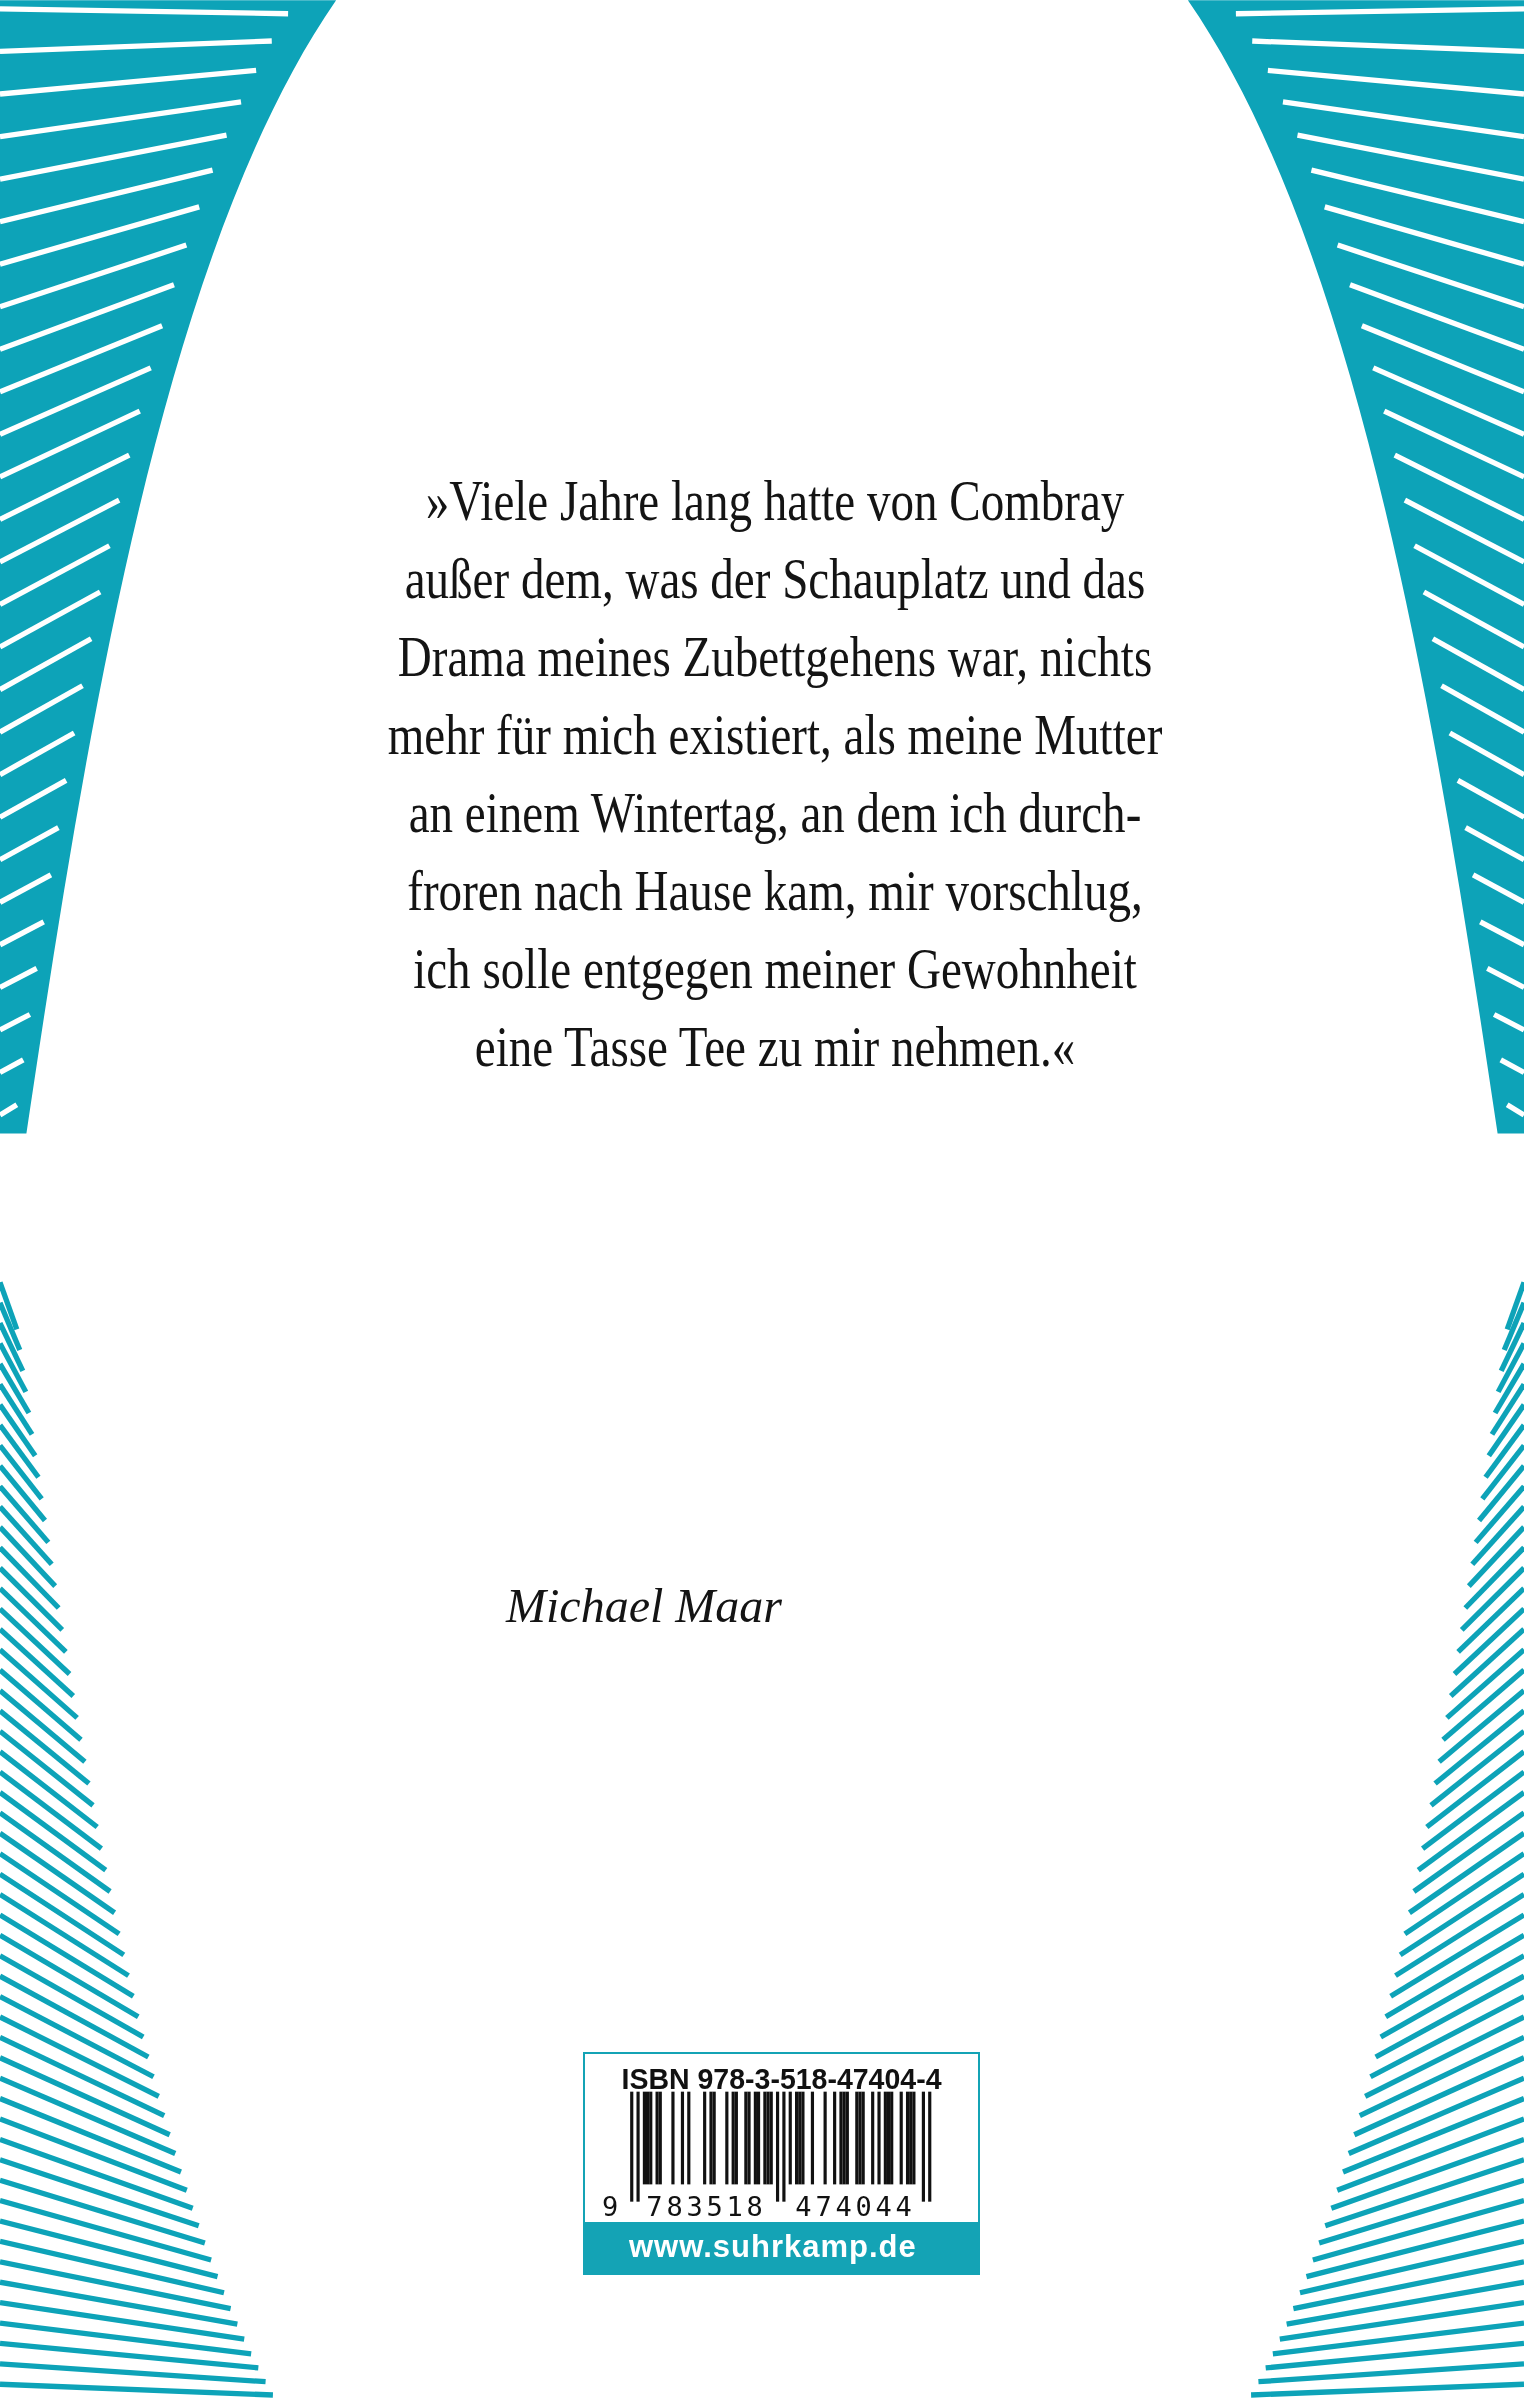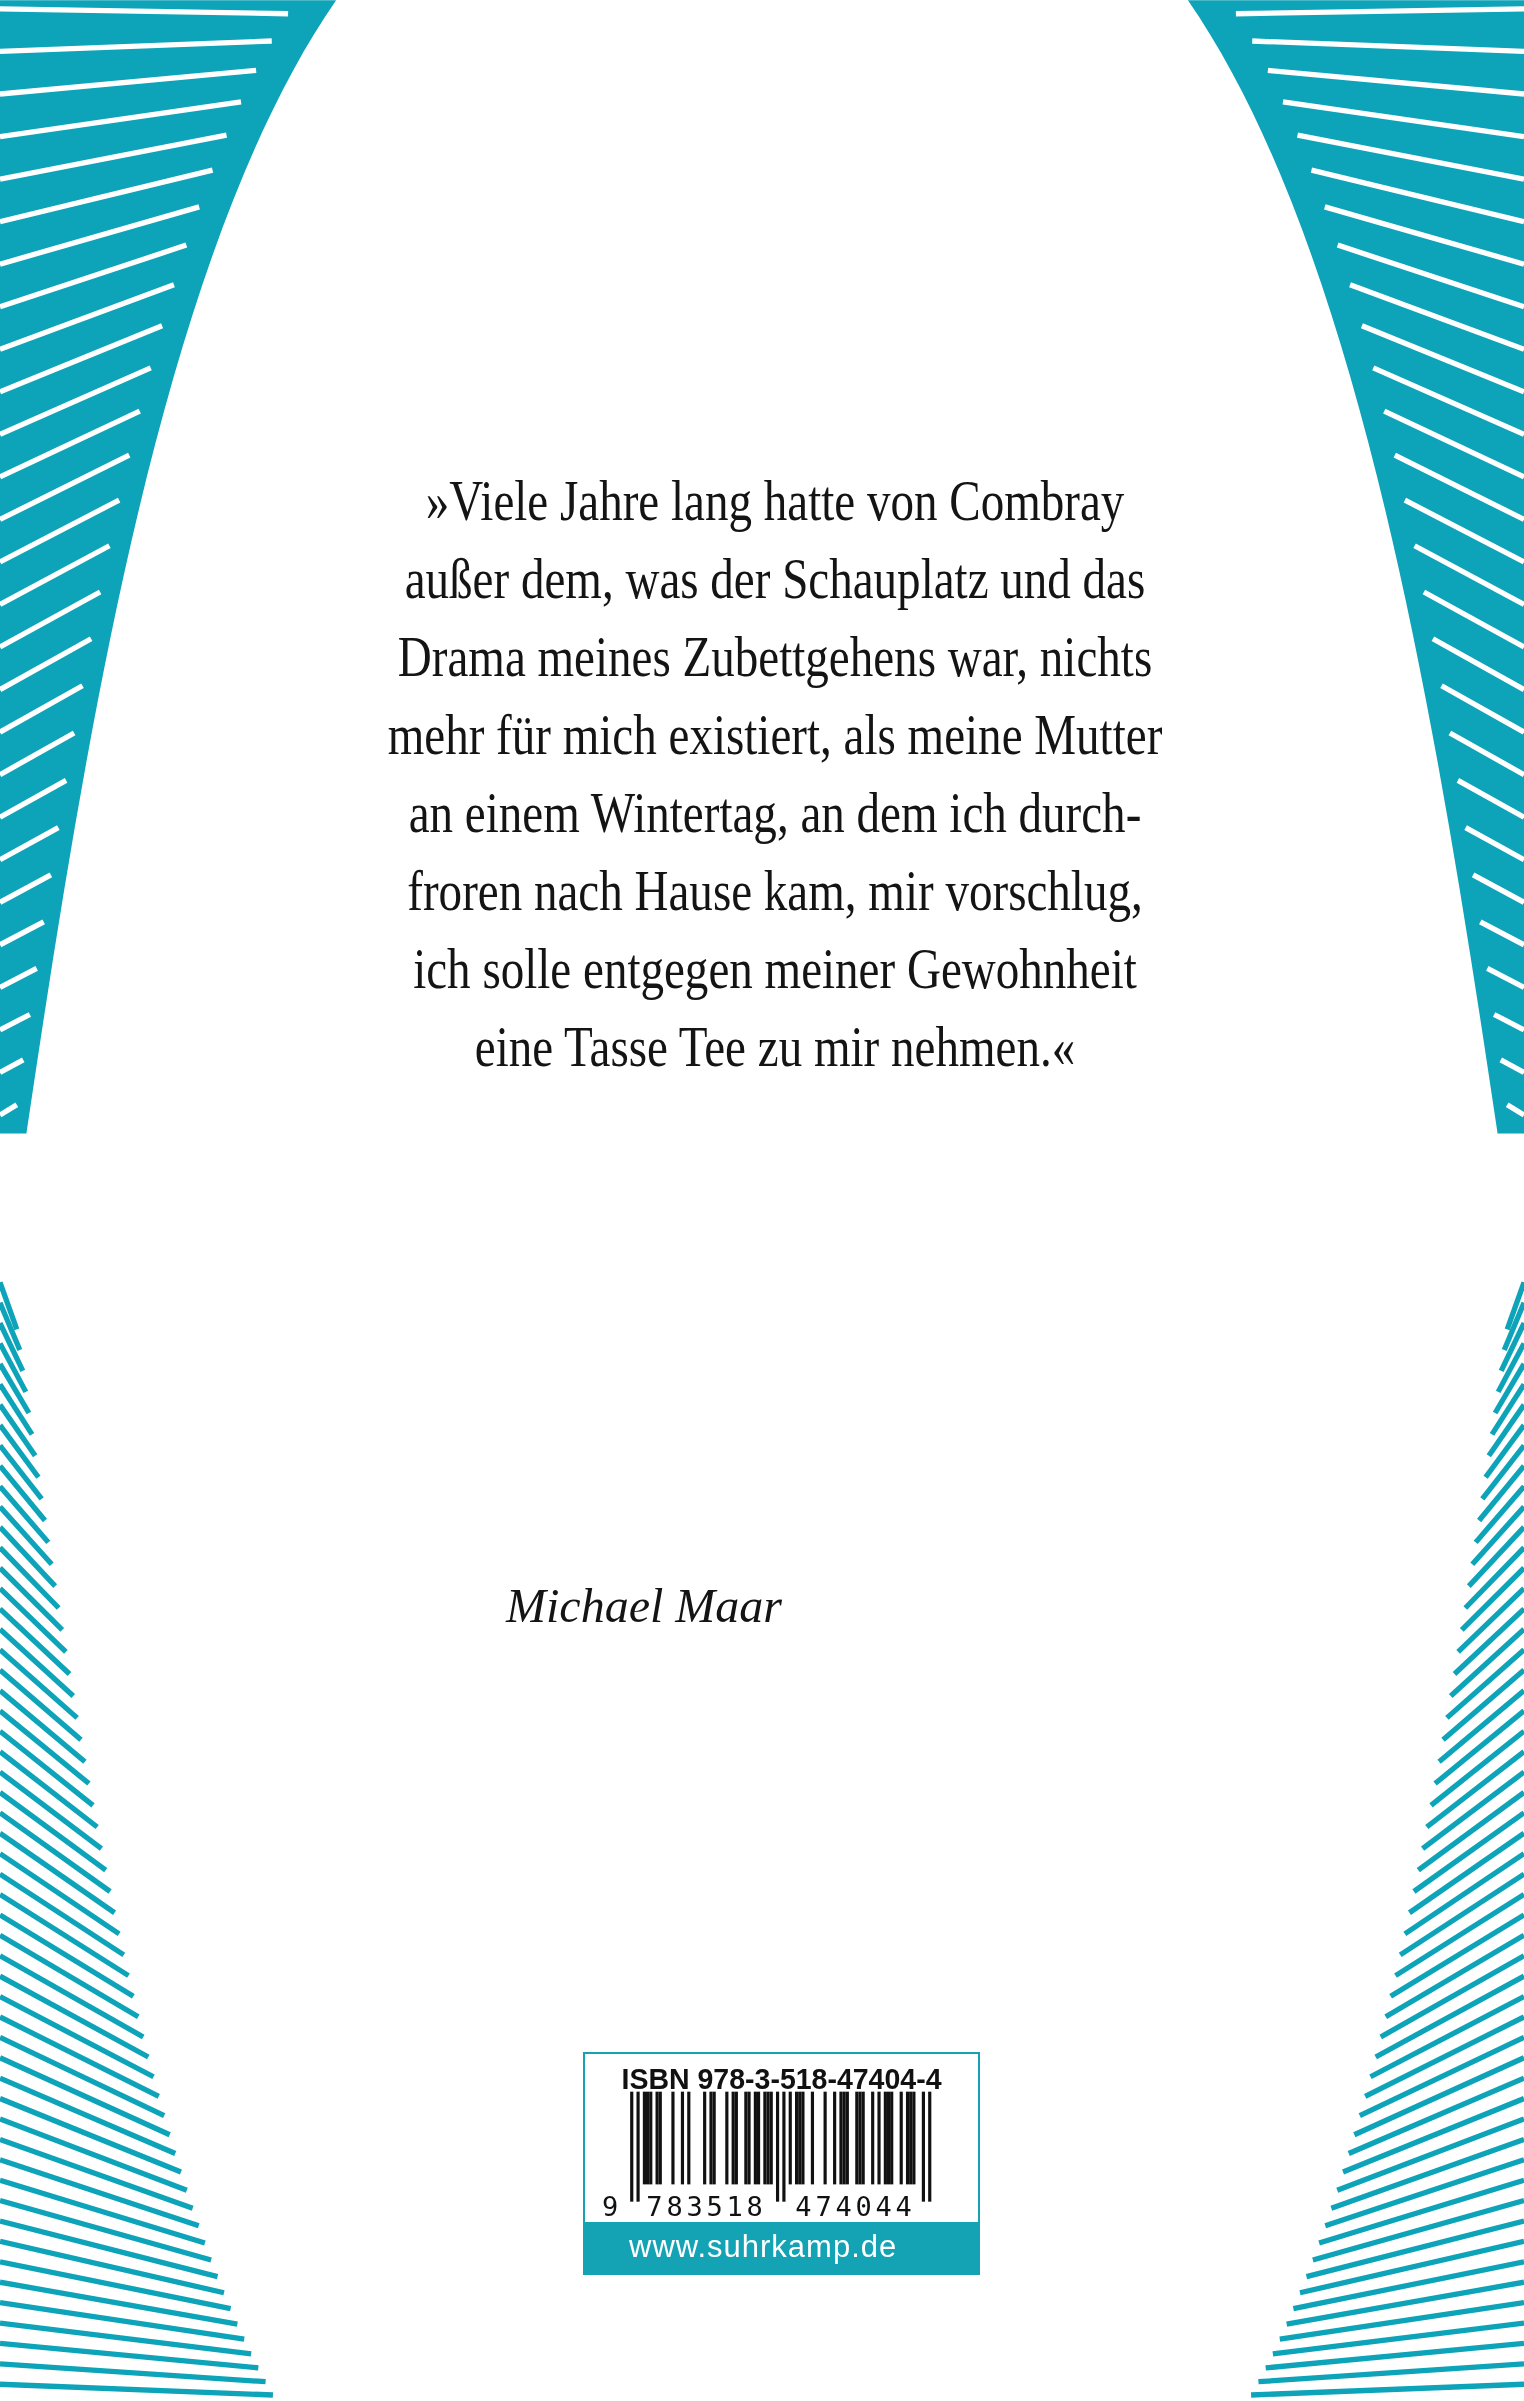--- a/index.html
+++ b/index.html
@@ -102,21 +102,21 @@
     width: 100%;
     height: 51px;
     background: var(--band-teal, #14a3b5);
   }
   #band-url {
     position: absolute;
     left: 44px;
     top: 50%;
     transform: translateY(-52%);
     color: #ffffff;
-    font-weight: normal;
+    font-weight: bold;
     font-size: 31px;
     letter-spacing: 1px;
     white-space: nowrap;
   }
 </style>
 </head>
 <body>
 
 <div id="page" style="--text-color: #141414; --band-teal: #14a3b5;">
 

